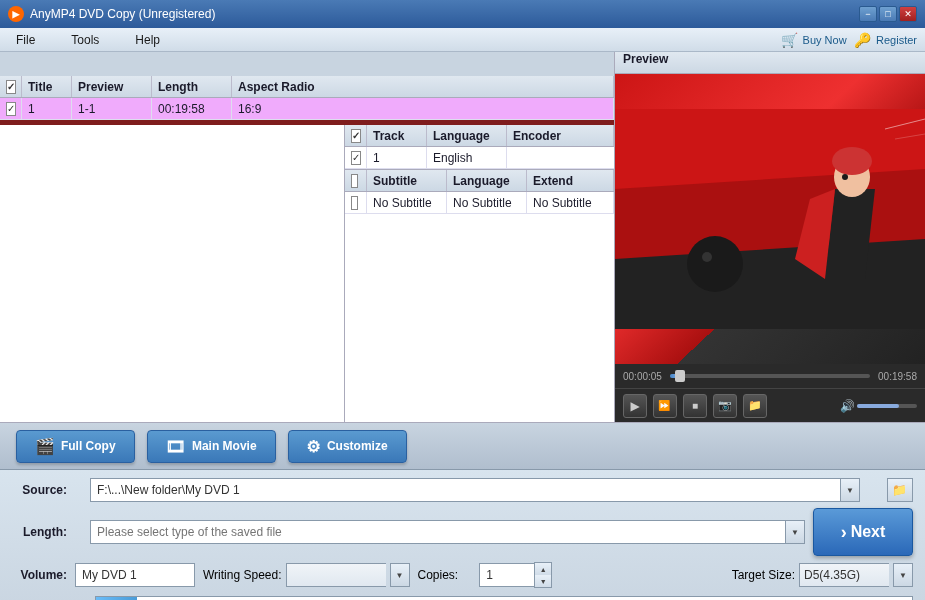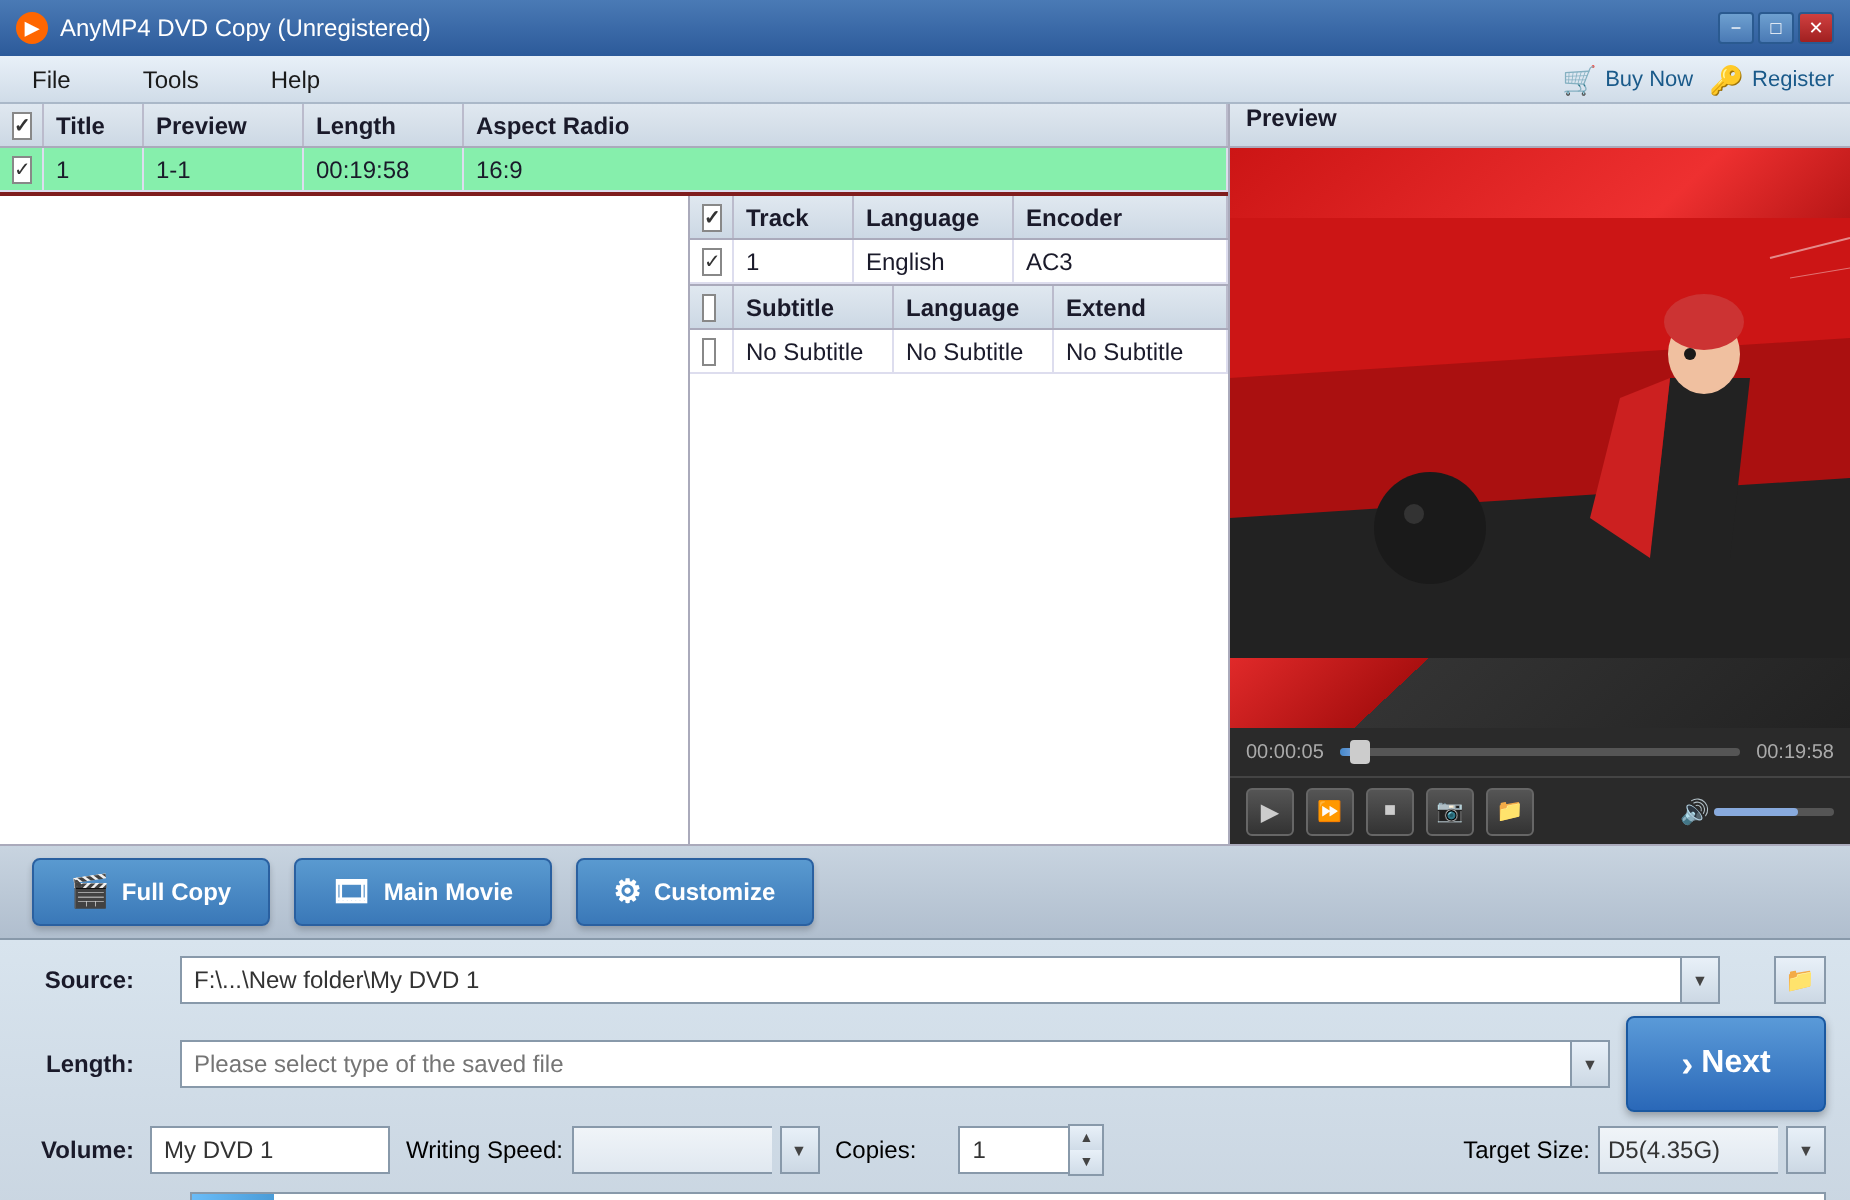--- a/index.html
+++ b/index.html
@@ -78,22 +78,23 @@
     
     #left-panel {
       flex: 1;
       display: flex;
       flex-direction: column;
       border-right: 1px solid #aab;
     }
 
     
     #video-table {
-      background: #86efac;
-      border-bottom: 2px solid #7f1d1d;
+      background: #f0abfc;
+      border-bottom: 5px solid #7f1d1d;
+      margin-top: 24px;
     }
     .table-header {
       display: flex;
       background: linear-gradient(to bottom, #e0e8f0, #ccd8e4);
       border-bottom: 1px solid #aab;
       height: 22px;
       align-items: center;
     }
     .th {
       padding: 0 6px;
@@ -512,21 +513,20 @@
             <div class="th" style="width:60px;">Track</div>
             <div class="th" style="width:80px;">Language</div>
             <div class="th" style="flex:1;">Encoder</div>
           </div>
           <div class="table-row">
             <div class="td" style="width:22px;">
               <div class="check-box checked"></div>
             </div>
             <div class="td" style="width:60px;">1</div>
             <div class="td" style="width:80px;">English</div>
-            <div class="td" style="flex:1;">AC3</div>
           </div>
         </div>
 
         <div id="subtitle-table">
           <div class="table-header">
             <div class="th" style="width:22px;">
               <div class="check-box"></div>
             </div>
             <div class="th" style="width:80px;">Subtitle</div>
             <div class="th" style="width:80px;">Language</div>

